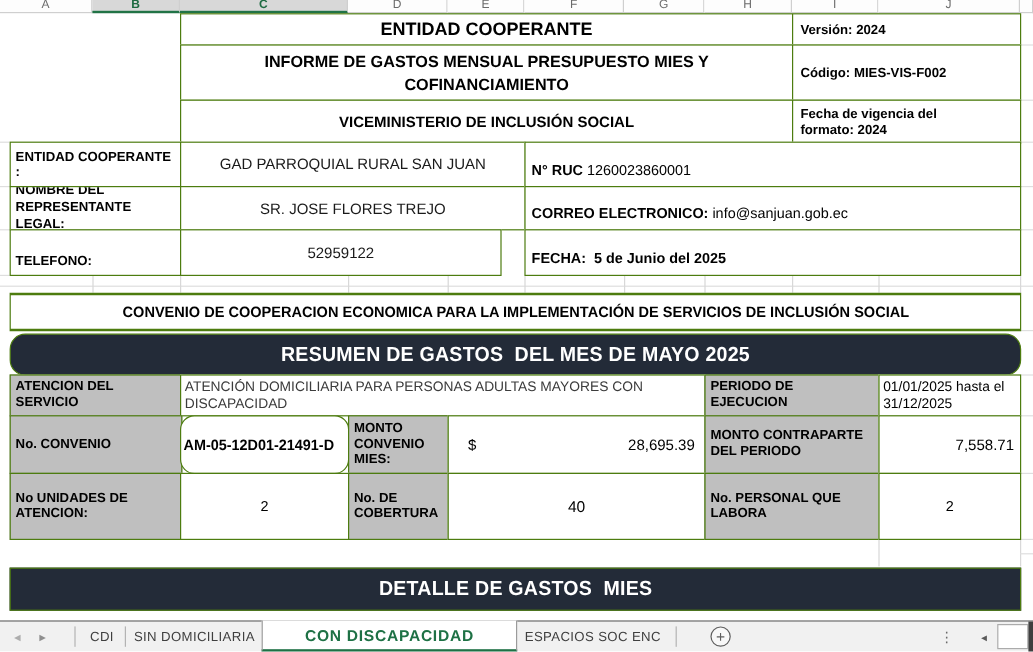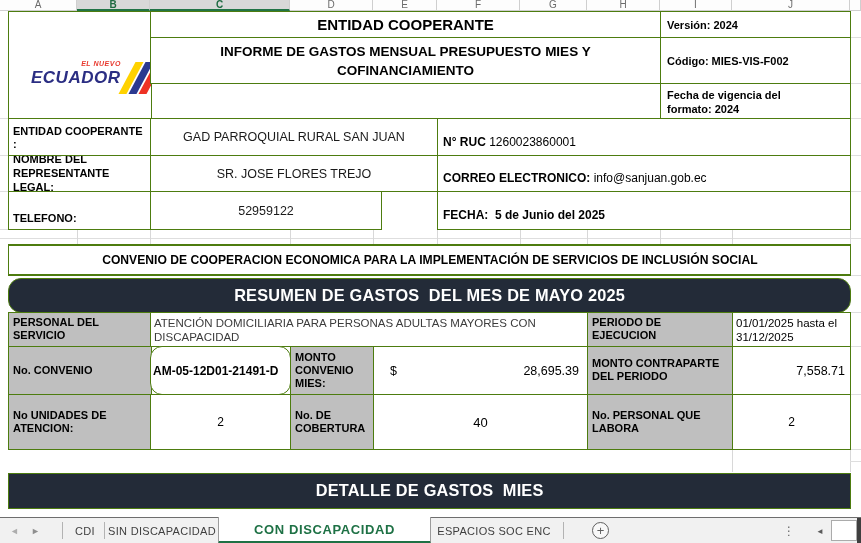--- a/index.html
+++ b/index.html
@@ -113,35 +113,29 @@
   <div class="gridh" style="left:850px;top:312px;width:11px;"></div>
   <div class="gridh" style="left:850px;top:346px;width:11px;"></div>
   <div class="gridh" style="left:850px;top:394px;width:11px;"></div>
   <div class="gridh" style="left:850px;top:449px;width:11px;"></div>
   <div class="gridh" style="left:850px;top:461px;width:11px;"></div>
   <div class="gridh" style="left:0;top:118px;width:8px;"></div>
   <div class="gridh" style="left:0;top:155px;width:8px;"></div>
   <div class="gridh" style="left:0;top:191px;width:8px;"></div>
   <div class="gridh" style="left:0;top:229px;width:8px;"></div>
 
-  <div class="cell vC hC" style="left:8px;top:11px;width:144px;height:109px;">
-    <div class="logo">
-      <div class="elnuevo">EL NUEVO</div>
-      <div class="ecuador">ECUADOR</div>
-      <div class="stripe" style="left:96px;background:#ffd200;"></div>
-      <div class="stripe" style="left:106px;background:#2b3990;"></div>
-      <div class="stripe" style="left:116px;background:#ee3124;"></div>
-    </div>
-  </div>
   <div class="cell vC hC" style="left:150px;top:11px;width:511px;height:27px;font-weight:bold;font-size:15px;">
       <span>ENTIDAD COOPERANTE</span>
     </div>
   <div class="cell vC hC" style="left:150px;top:37px;width:511px;height:47px;font-weight:bold;font-size:13.5px;line-height:19px;padding:0 60px;">
       <span>INFORME DE GASTOS MENSUAL PRESUPUESTO MIES Y COFINANCIAMIENTO</span>
     </div>
+  <div class="cell vC hC" style="left:150px;top:83px;width:511px;height:37px;font-weight:bold;font-size:12.5px;">
+      <span>VICEMINISTERIO DE INCLUSIÓN SOCIAL</span>
+    </div>
   <div class="cell vC" style="left:660px;top:11px;width:191px;height:27px;font-weight:bold;font-size:11px;padding-left:6px;">
       <span>Versión: 2024</span>
     </div>
   <div class="cell vC" style="left:660px;top:37px;width:191px;height:47px;font-weight:bold;font-size:11px;padding-left:6px;">
       <span>Código: MIES-VIS-F002</span>
     </div>
   <div class="cell vC" style="left:660px;top:83px;width:191px;height:37px;font-weight:bold;font-size:11px;line-height:14px;padding-left:6px;padding-right:40px;">
       <span>Fecha de vigencia del formato: 2024</span>
     </div>
 
@@ -161,33 +155,33 @@
   <div class="cell vC hC val" style="left:150px;top:155px;width:288px;height:37px;">
       <span>SR. JOSE FLORES TREJO</span>
     </div>
   <div class="cell vB" style="left:437px;top:155px;width:414px;height:37px;padding:0 0 6px 5px;font-size:12px;">
     <span style="font-weight:bold;">CORREO ELECTRONICO:</span>&nbsp;<span>info@sanjuan.gob.ec</span>
   </div>
 
   <div class="cell vB lab" style="left:8px;top:191px;width:144px;height:39px;">
       <span>TELEFONO:</span>
     </div>
-  <div class="cell vC hC val" style="left:150px;top:191px;width:232px;height:39px;">
+  <div class="cell vC hC val" style="left:150px;top:191px;width:268px;height:39px;">
       <span>52959122</span>
     </div>
   <div class="cell vB pre" style="left:437px;top:191px;width:414px;height:39px;padding:0 0 7px 5px;font-size:12px;font-weight:bold;"><span>FECHA:  5 de Junio del 2025</span></div>
 
   <div class="cell vC hC" style="left:8px;top:244px;width:843px;height:32px;border-top-width:2px;border-bottom-width:2px;font-weight:bold;font-size:12.5px;">
     <span style="transform:scaleX(0.97);">CONVENIO DE COOPERACION ECONOMICA PARA LA IMPLEMENTACIÓN DE SERVICIOS DE INCLUSIÓN SOCIAL</span>
   </div>
 
   <div class="cell band" style="left:8px;top:278px;width:843px;height:35px;border-radius:13px;"><span>RESUMEN DE GASTOS  DEL MES DE MAYO 2025</span></div>
 
   <div class="cell gray vC lab" style="left:8px;top:312px;width:144px;height:35px;line-height:13px;">
-      <span>PERSONAL DEL SERVICIO</span>
+      <span>ATENCION DEL SERVICIO</span>
     </div>
   <div class="cell vC" style="left:150px;top:312px;width:438px;height:35px;font-size:11.5px;line-height:14px;color:#3c3c3c;padding-left:3px;">
       <span>ATENCIÓN DOMICILIARIA PARA PERSONAS ADULTAS MAYORES CON DISCAPACIDAD</span>
     </div>
   <div class="cell gray vC lab" style="left:587px;top:312px;width:146px;height:35px;">
       <span>PERIODO DE EJECUCION</span>
     </div>
   <div class="cell vC" style="left:732px;top:312px;width:119px;height:35px;font-size:11.5px;line-height:14px;padding-left:3px;">
       <span>01/01/2025 hasta el 31/12/2025</span>
     </div>
@@ -239,21 +233,21 @@
       </div>
     <div class="navarrow" style="left:31px;color:#8f8f8f;">
         <span>►</span>
       </div>
     <div class="tabsep" style="left:62px;"></div>
     <div class="tabtxt" style="left:66px;width:38px;">
         <span>CDI</span>
       </div>
     <div class="tabsep" style="left:104px;"></div>
     <div class="tabtxt" style="left:107px;width:110px;">
-        <span>SIN DISCAPACIDAD</span>
+        <span>SIN DOMICILIARIA</span>
       </div>
     <div class="activetab" style="left:218px;width:213px;">
         <span>CON DISCAPACIDAD</span>
       </div>
     <div class="tabtxt" style="left:431px;width:126px;">
         <span>ESPACIOS SOC ENC</span>
       </div>
     <div class="tabsep" style="left:563px;"></div>
     <div class="addbtn" style="left:592px;">
         <span>+</span>

